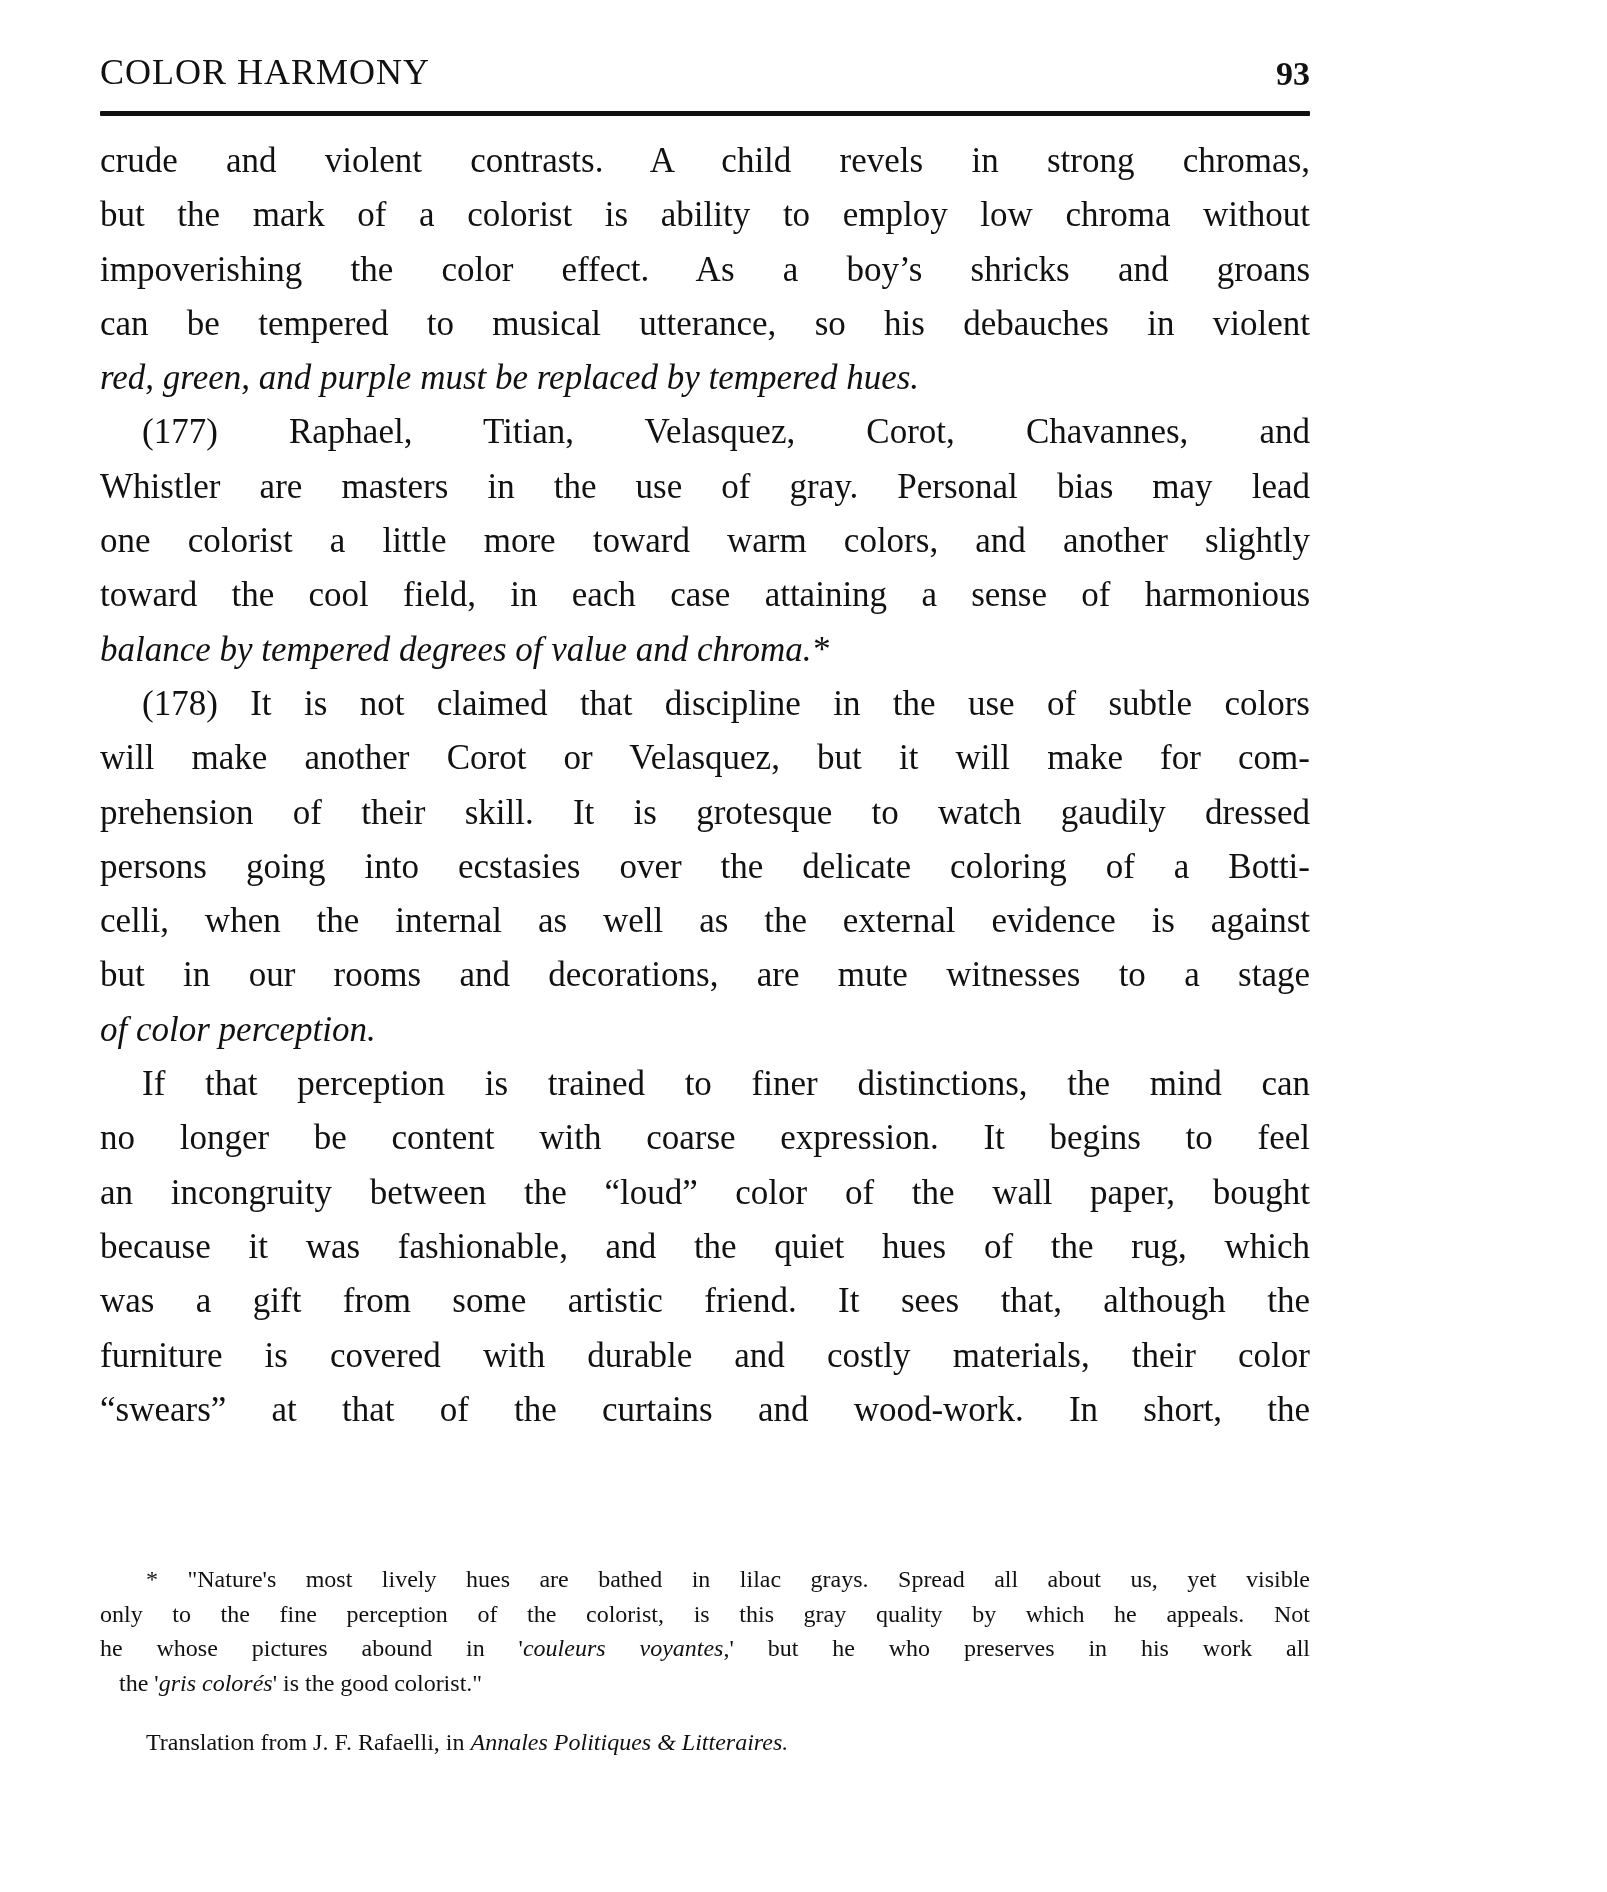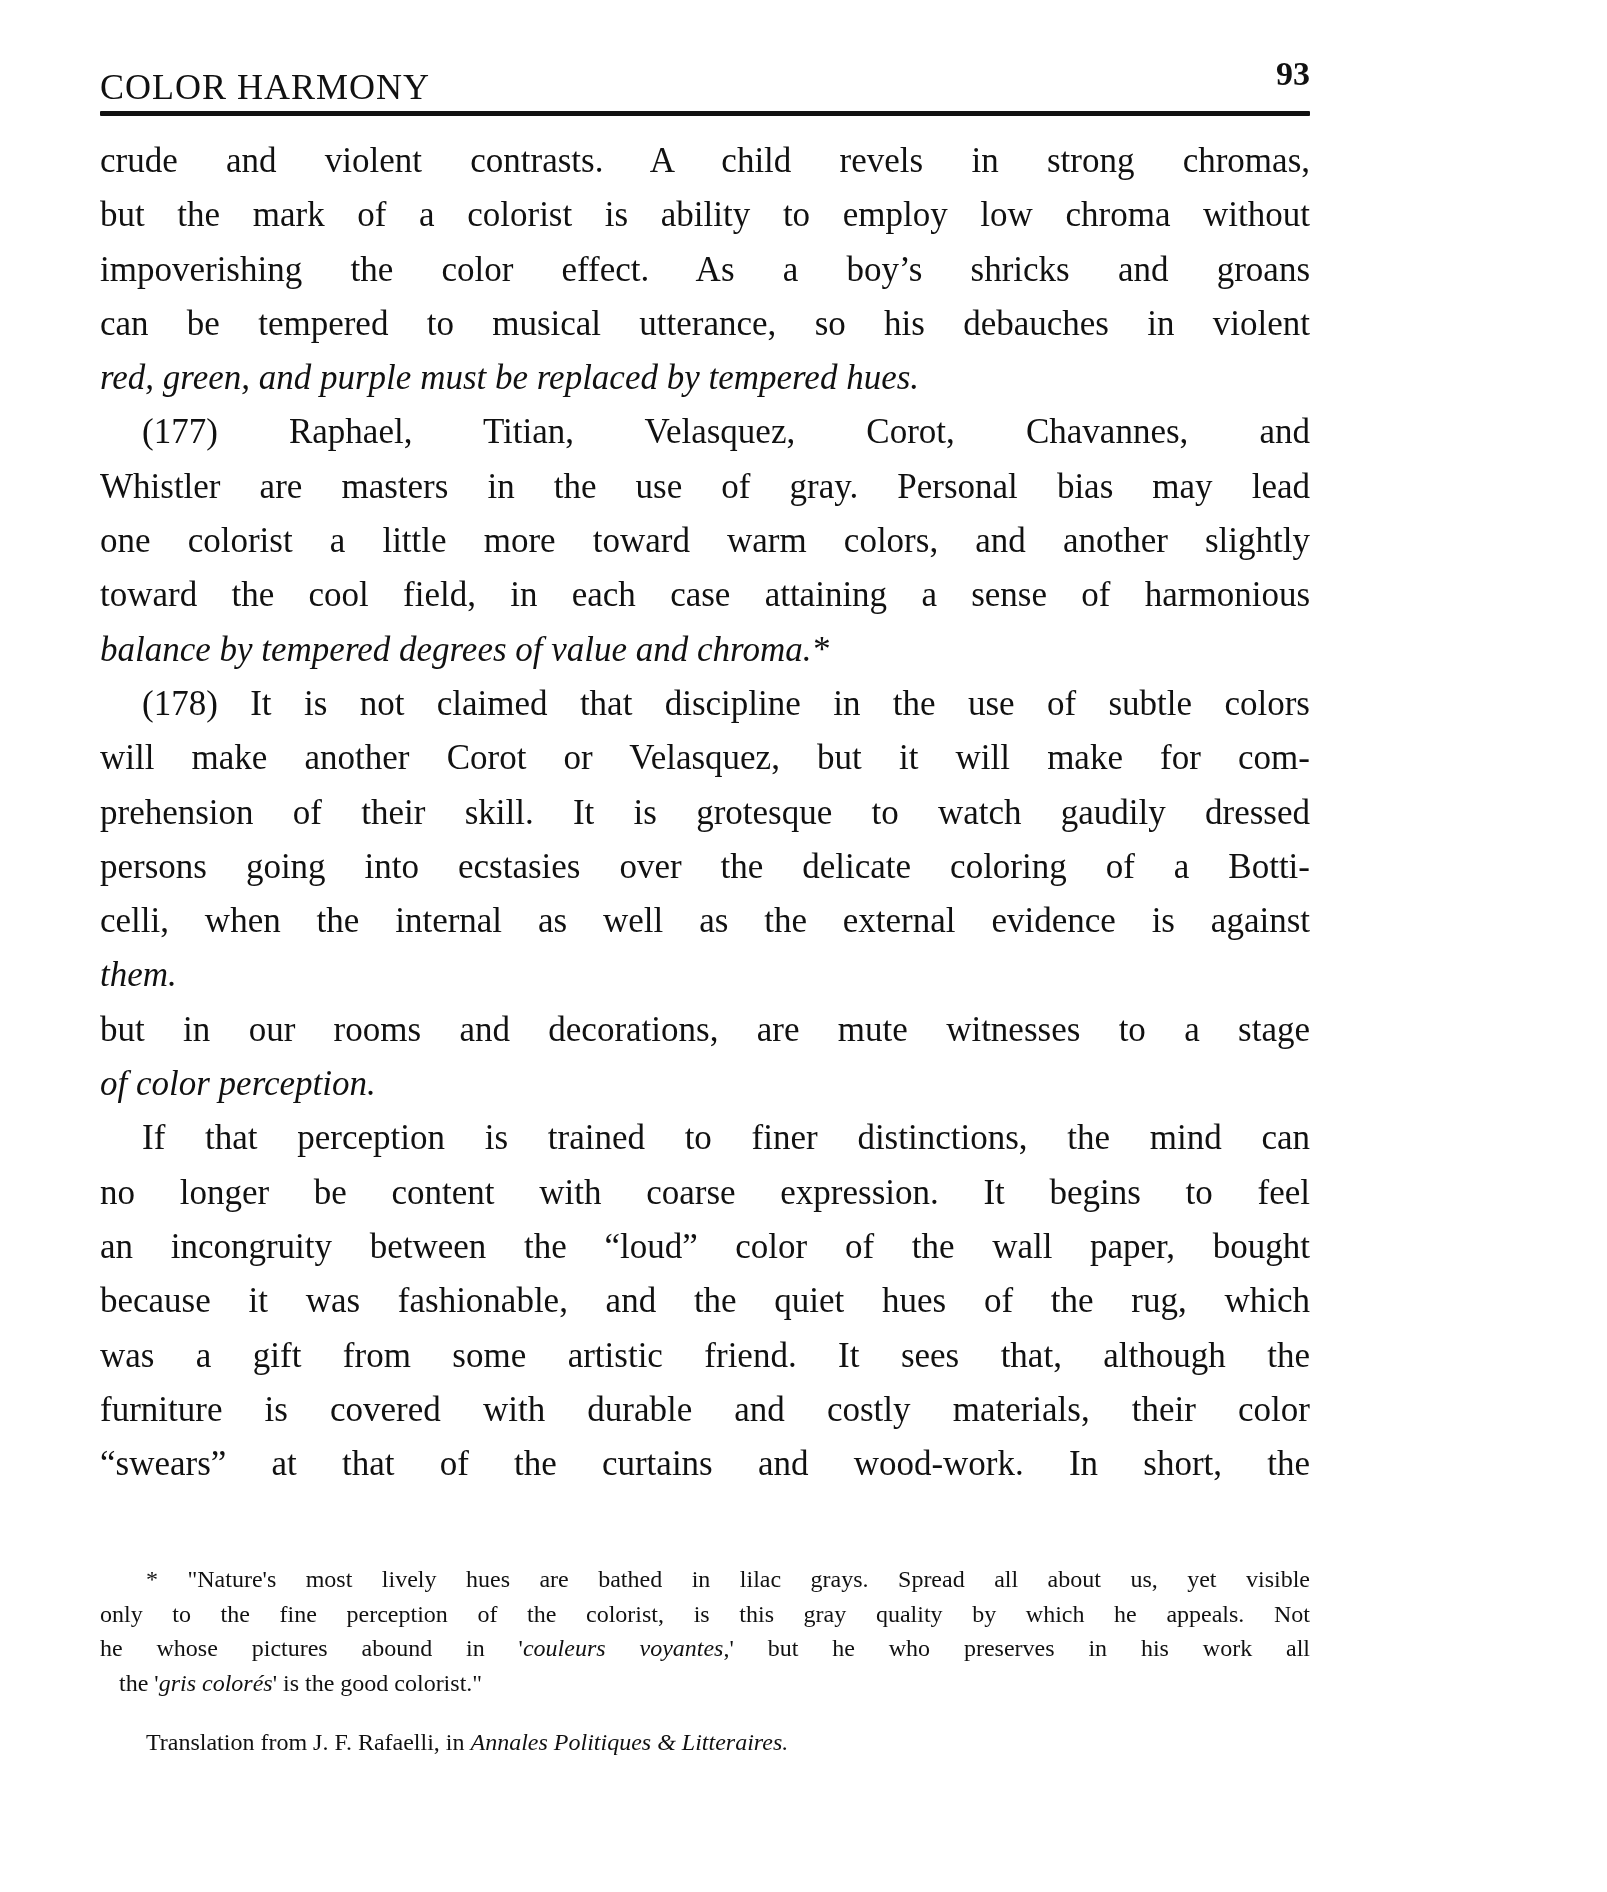--- a/index.html
+++ b/index.html
@@ -1,19 +1,19 @@
 <!DOCTYPE html>
 <html><head>
 <meta charset="utf-8">
 <style>
   html, body { margin:0; padding:0; background:#ffffff; }
   body { width:1607px; height:1892px; position:relative; overflow:hidden; color:#111; }
   .page { position:absolute; left:100px; top:0; width:1210px; font-family:"Liberation Serif","DejaVu Serif",serif; }
   .running-head { position:absolute; top:50px; left:0; width:1210px; height:44px; }
-  .head-title { position:absolute; left:0; top:15px; font-size:36px; letter-spacing:1px; line-height:44px; }
+  .head-title { position:absolute; left:0; top:0; font-size:36px; letter-spacing:1px; line-height:44px; }
   .head-page { position:absolute; right:0; top:2px; font-size:34px; font-weight:bold; line-height:44px; }
   .head-rule { position:absolute; top:111px; left:0; width:1210px; height:5px; background:#111; border-radius:1px; }
   .body-text { position:absolute; top:134px; left:0; width:1210px; }
   .line { display:block; height:54.3px; line-height:54.3px; font-size:35px; text-align:justify; text-align-last:justify; white-space:nowrap; }
   .line.last { text-align-last:left; }
   .line.indent { padding-left:42px; }
   .line > span.inner { display:inline-block; width:100%; text-align:justify; text-align-last:justify; white-space:normal; }
   .line.last > span.inner { text-align-last:left;font-style:italic; }
   .footnotes { position:absolute; top:1562px; left:0; width:1210px; font-size:24px; }
   .fn-line { display:block; height:34.5px; line-height:34.5px; text-align:justify; text-align-last:justify; }
@@ -41,21 +41,20 @@
       <div class="line indent"><span class="inner">(177) Raphael, Titian, Velasquez, Corot, Chavannes, and</span></div>
       <div class="line"><span class="inner">Whistler are masters in the use of gray.  Personal bias may lead</span></div>
       <div class="line"><span class="inner">one colorist a little more toward warm colors, and another slightly</span></div>
       <div class="line"><span class="inner">toward the cool field, in each case attaining a sense of harmonious</span></div>
       <div class="line last"><span class="inner">balance by tempered degrees of value and chroma.*</span></div>
       <div class="line indent"><span class="inner">(178) It is not claimed that discipline in the use of subtle colors</span></div>
       <div class="line"><span class="inner">will make another Corot or Velasquez, but it will make for com-</span></div>
       <div class="line"><span class="inner">prehension of their skill.  It is grotesque to watch gaudily dressed</span></div>
       <div class="line"><span class="inner">persons going into ecstasies over the delicate coloring of a Botti-</span></div>
       <div class="line"><span class="inner">celli, when the internal as well as the external evidence is against</span></div>
-      <div class="line last"><span class="inner">them.</span></div>
       <div class="line"><span class="inner">but in our rooms and decorations, are mute witnesses to a stage</span></div>
       <div class="line last"><span class="inner">of color perception.</span></div>
       <div class="line indent"><span class="inner">If that perception is trained to finer distinctions, the mind can</span></div>
       <div class="line"><span class="inner">no longer be content with coarse expression.  It begins to feel</span></div>
       <div class="line"><span class="inner">an incongruity between the “loud” color of the wall paper, bought</span></div>
       <div class="line"><span class="inner">because it was fashionable, and the quiet hues of the rug, which</span></div>
       <div class="line"><span class="inner">was a gift from some artistic friend.  It sees that, although the</span></div>
       <div class="line"><span class="inner">furniture is covered with durable and costly materials, their color</span></div>
       <div class="line"><span class="inner">“swears” at that of the curtains and wood-work.  In short, the</span></div>
     </div>

